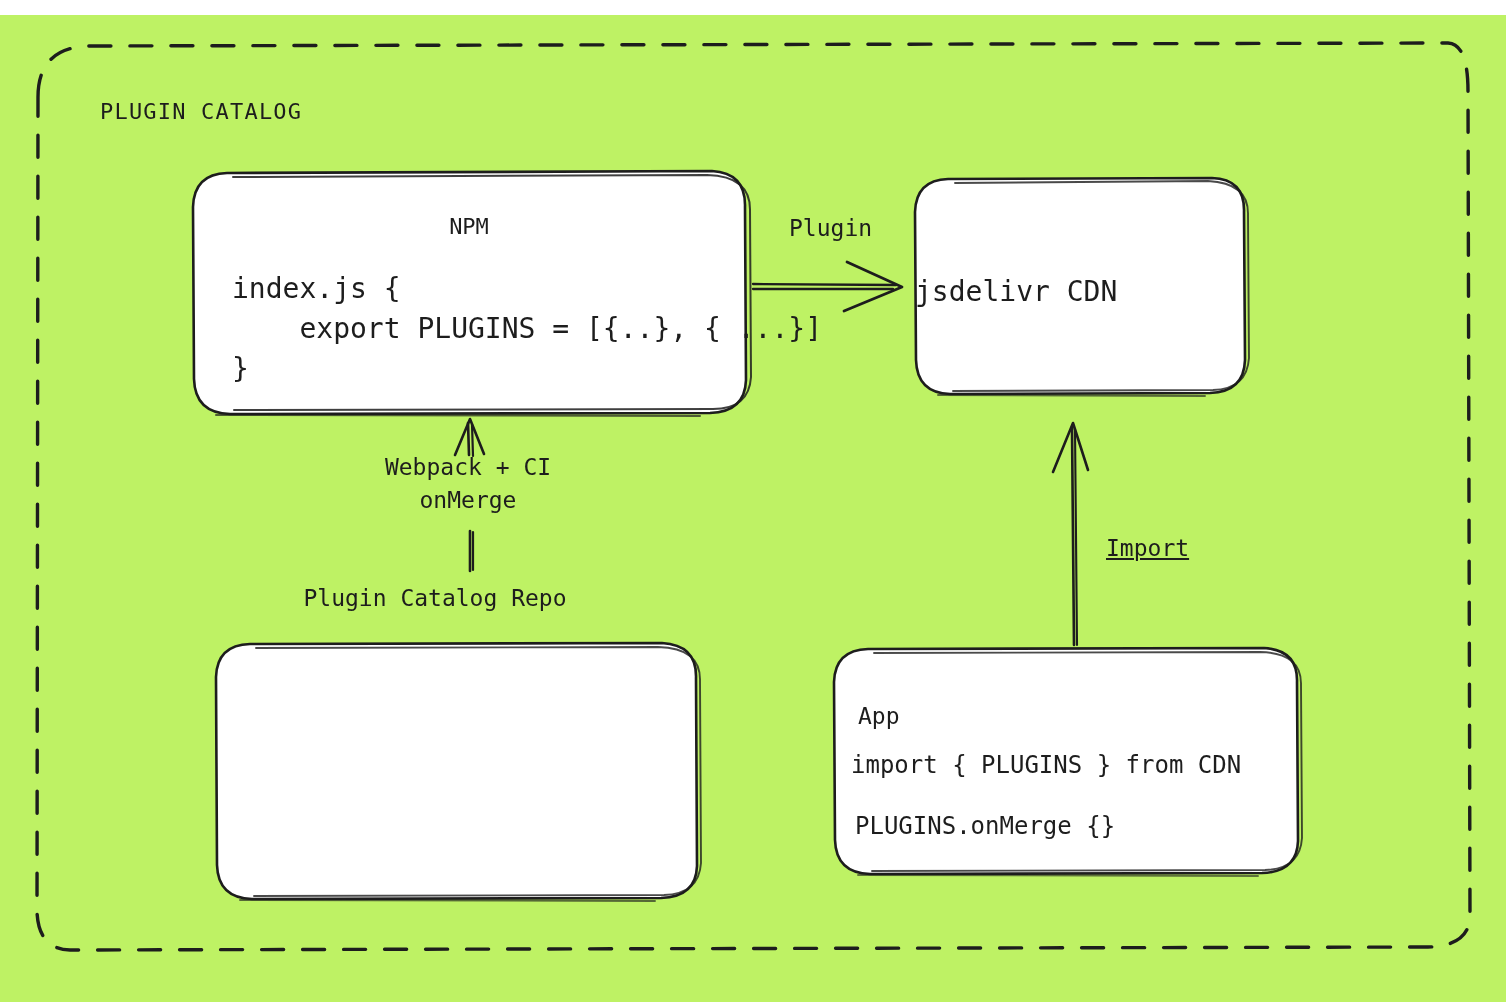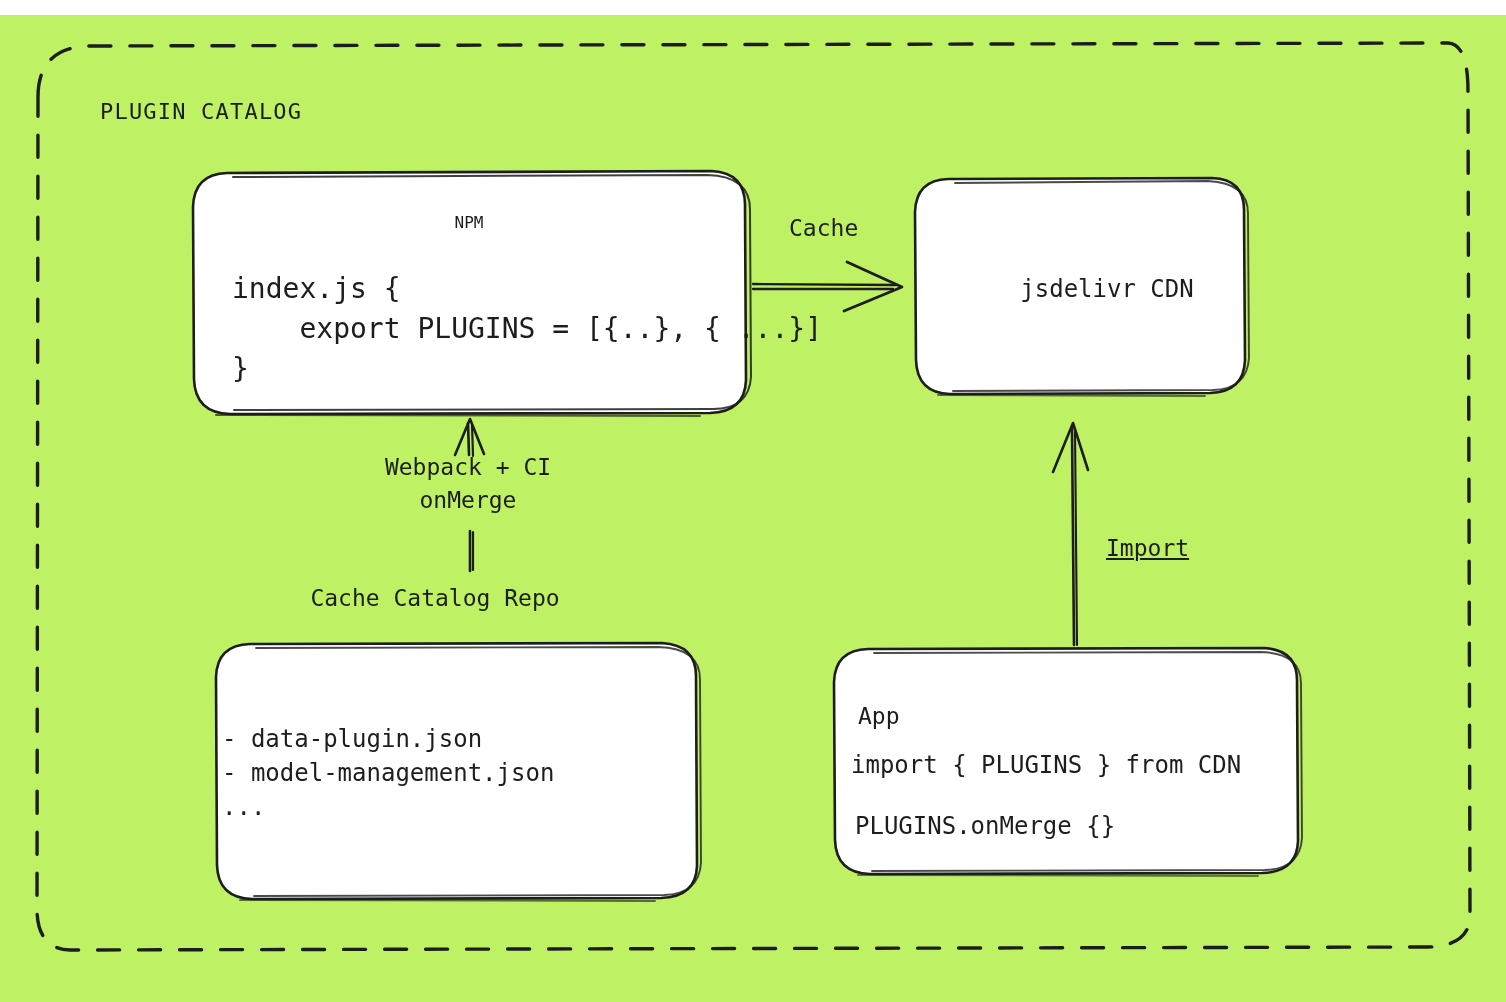--- a/index.html
+++ b/index.html
@@ -40,36 +40,36 @@
     font-size: 22px;
     letter-spacing: 1.2px;
   }
 
   
   #npm-title {
     left: 193px;
     top: 197px;
     width: 552px;
     text-align: center;
-    font-size: 16px;
+    font-size: 22px;
   }
   #npm-code {
     left: 232px;
     top: 254px;
     font-size: 28px;
     line-height: 1.42;
   }
 
   
   #cdn-title {
     left: 915px;
     top: 259px;
     width: 384px;
-    text-align: center;
-    font-size: 24px;
+    text-align: left;
+    font-size: 28px;
   }
 
   
   #cache-label {
     left: 789px;
     top: 198px;
     font-size: 23px;
   }
   #webpack-label {
     left: 468px;
@@ -238,32 +238,29 @@
   <div class="txt" id="group-title">PLUGIN CATALOG</div>
 
   <div class="txt" id="npm-title">NPM</div>
 
   <div class="txt" id="npm-code">index.js {
     export PLUGINS = [{..}, { ...}]
 }</div>
 
   <div class="txt" id="cdn-title">jsdelivr CDN</div>
 
-  <div class="txt" id="cache-label">Cache</div>
+  <div class="txt" id="cache-label">Plugin</div>
 
   <div class="txt" id="webpack-label">Webpack + CI
 onMerge</div>
 
   <div class="txt" id="import-label">Import</div>
 
-  <div class="txt" id="repo-label">Cache Catalog Repo</div>
-
-  <div class="txt" id="repo-list">- data-plugin.json
-- model-management.json
-...</div>
+  <div class="txt" id="repo-label">Plugin Catalog Repo</div>
+
 
   <div class="txt" id="app-title">App</div>
 
   <div class="txt" id="app-line1">import { PLUGINS } from CDN</div>
 
   <div class="txt" id="app-line2">PLUGINS.onMerge {}</div>
 
 </div>
 
 </body></html>

